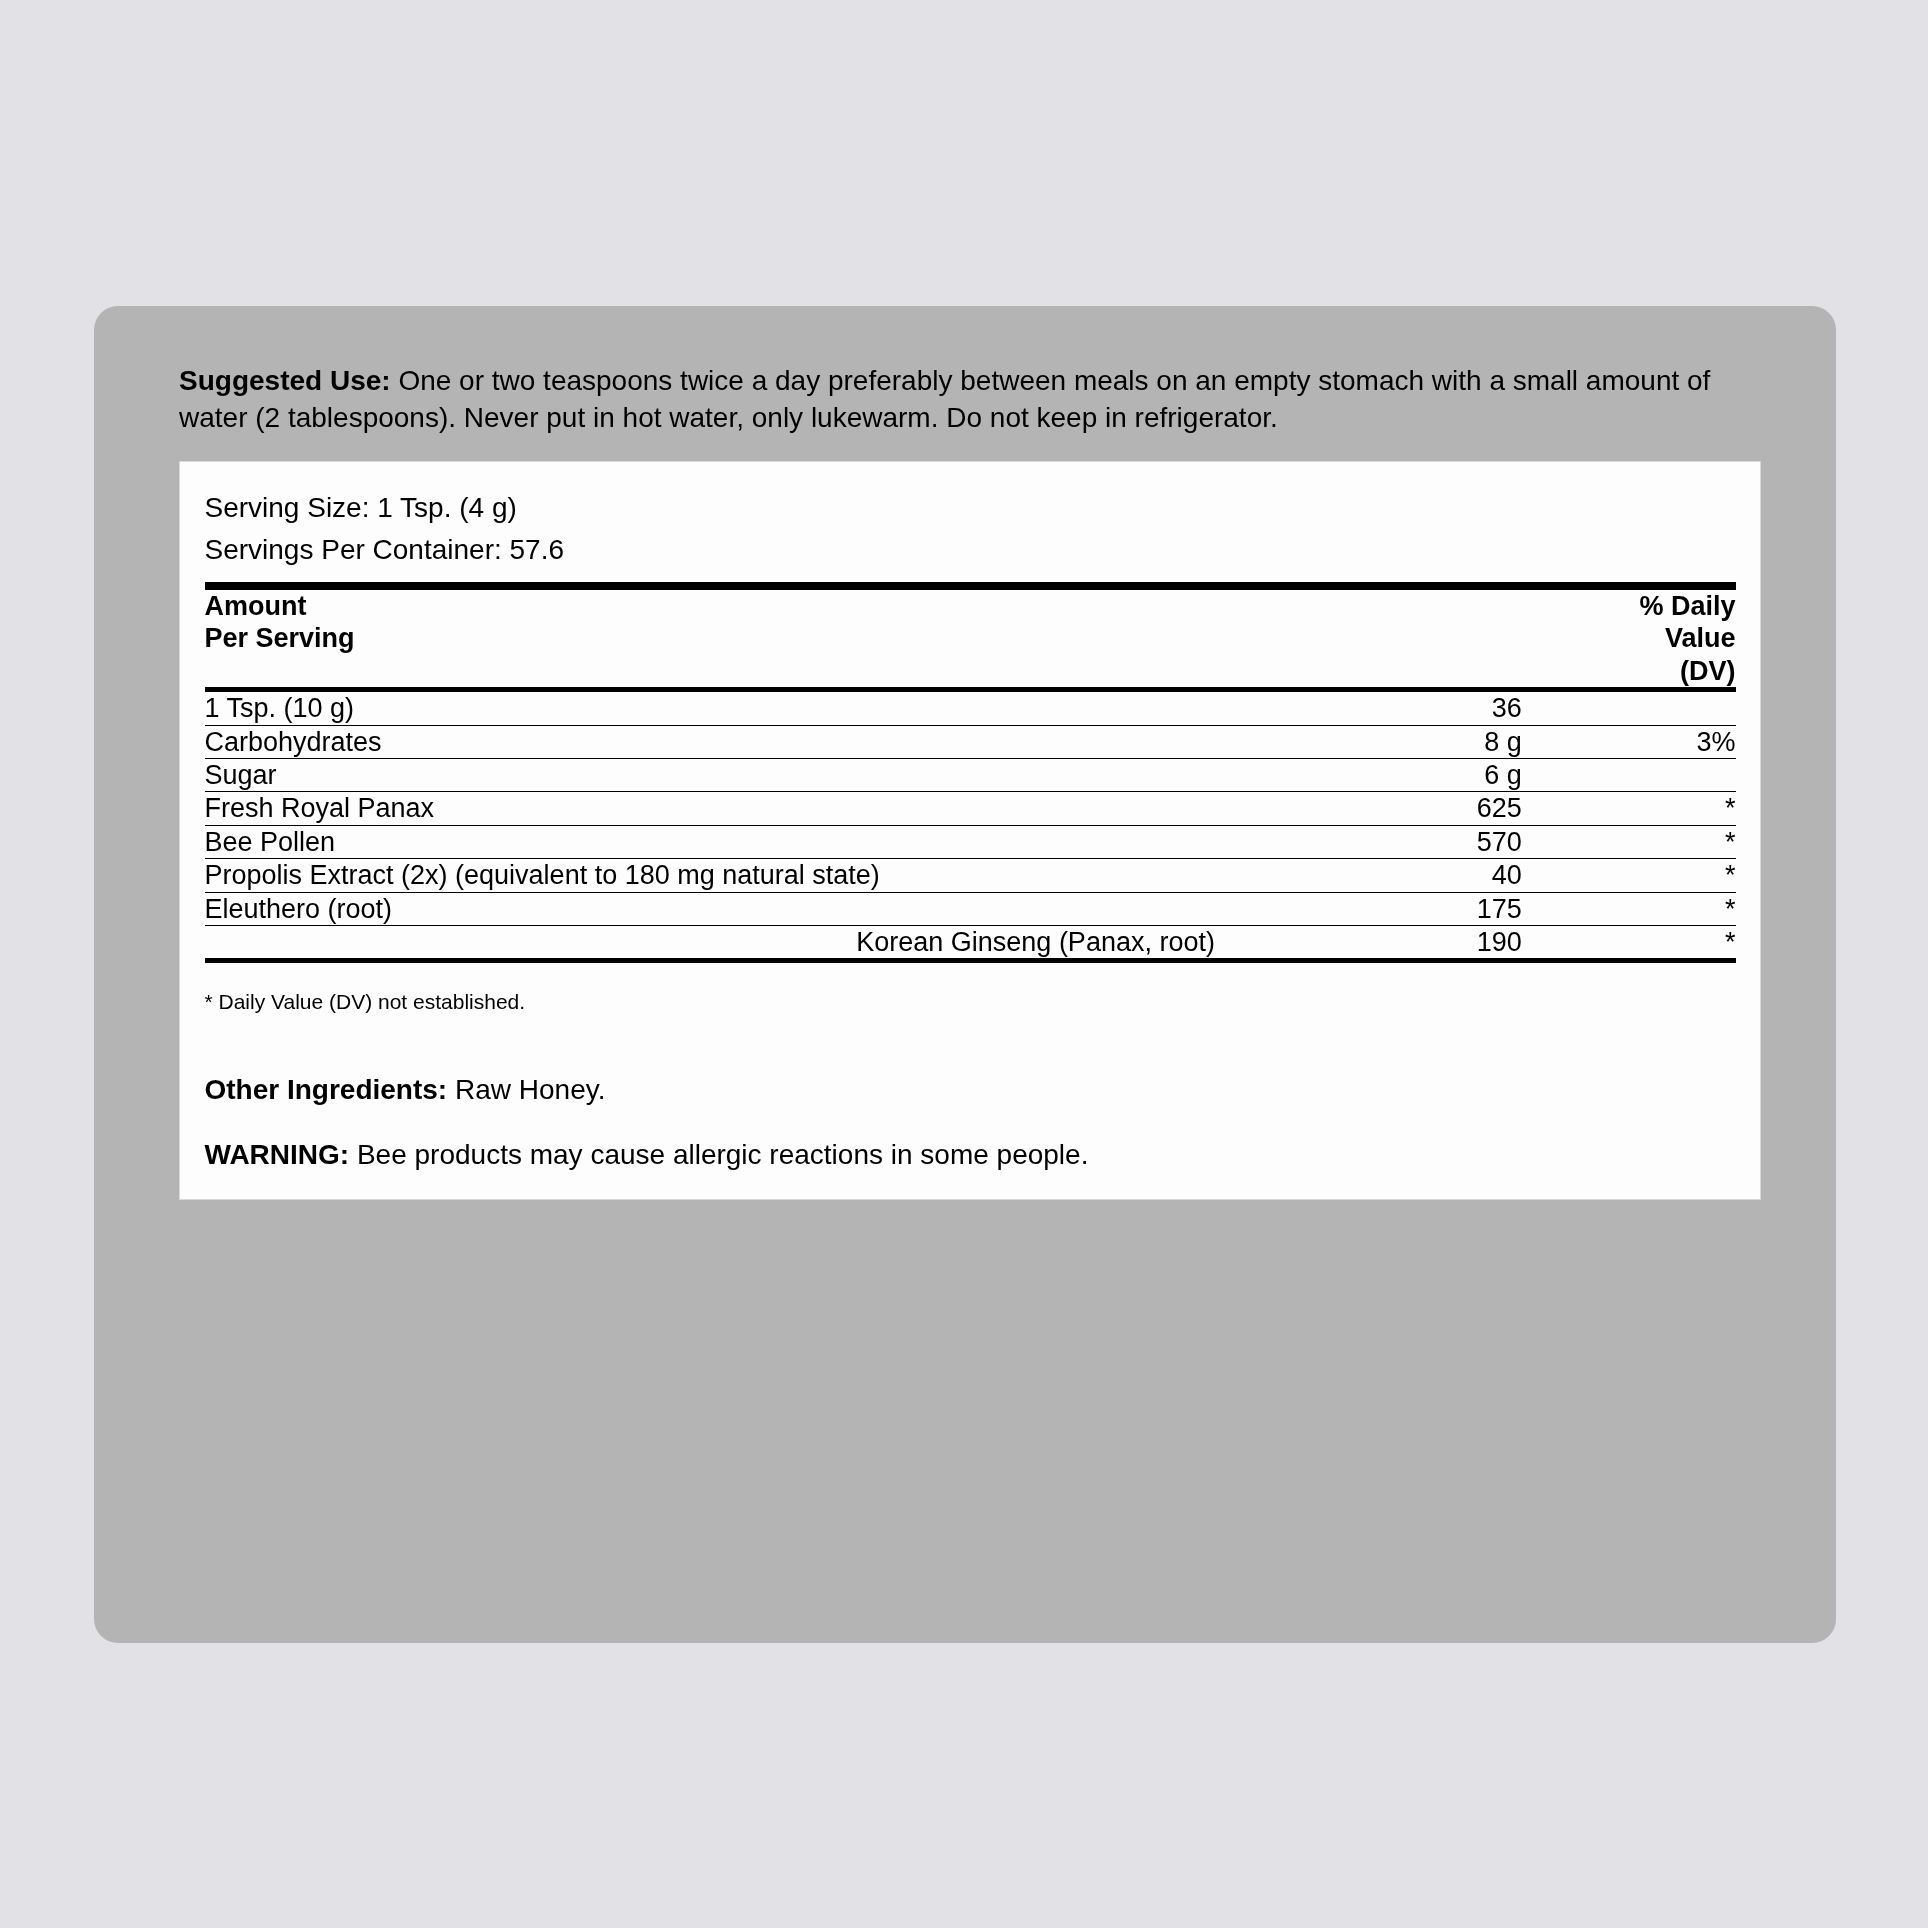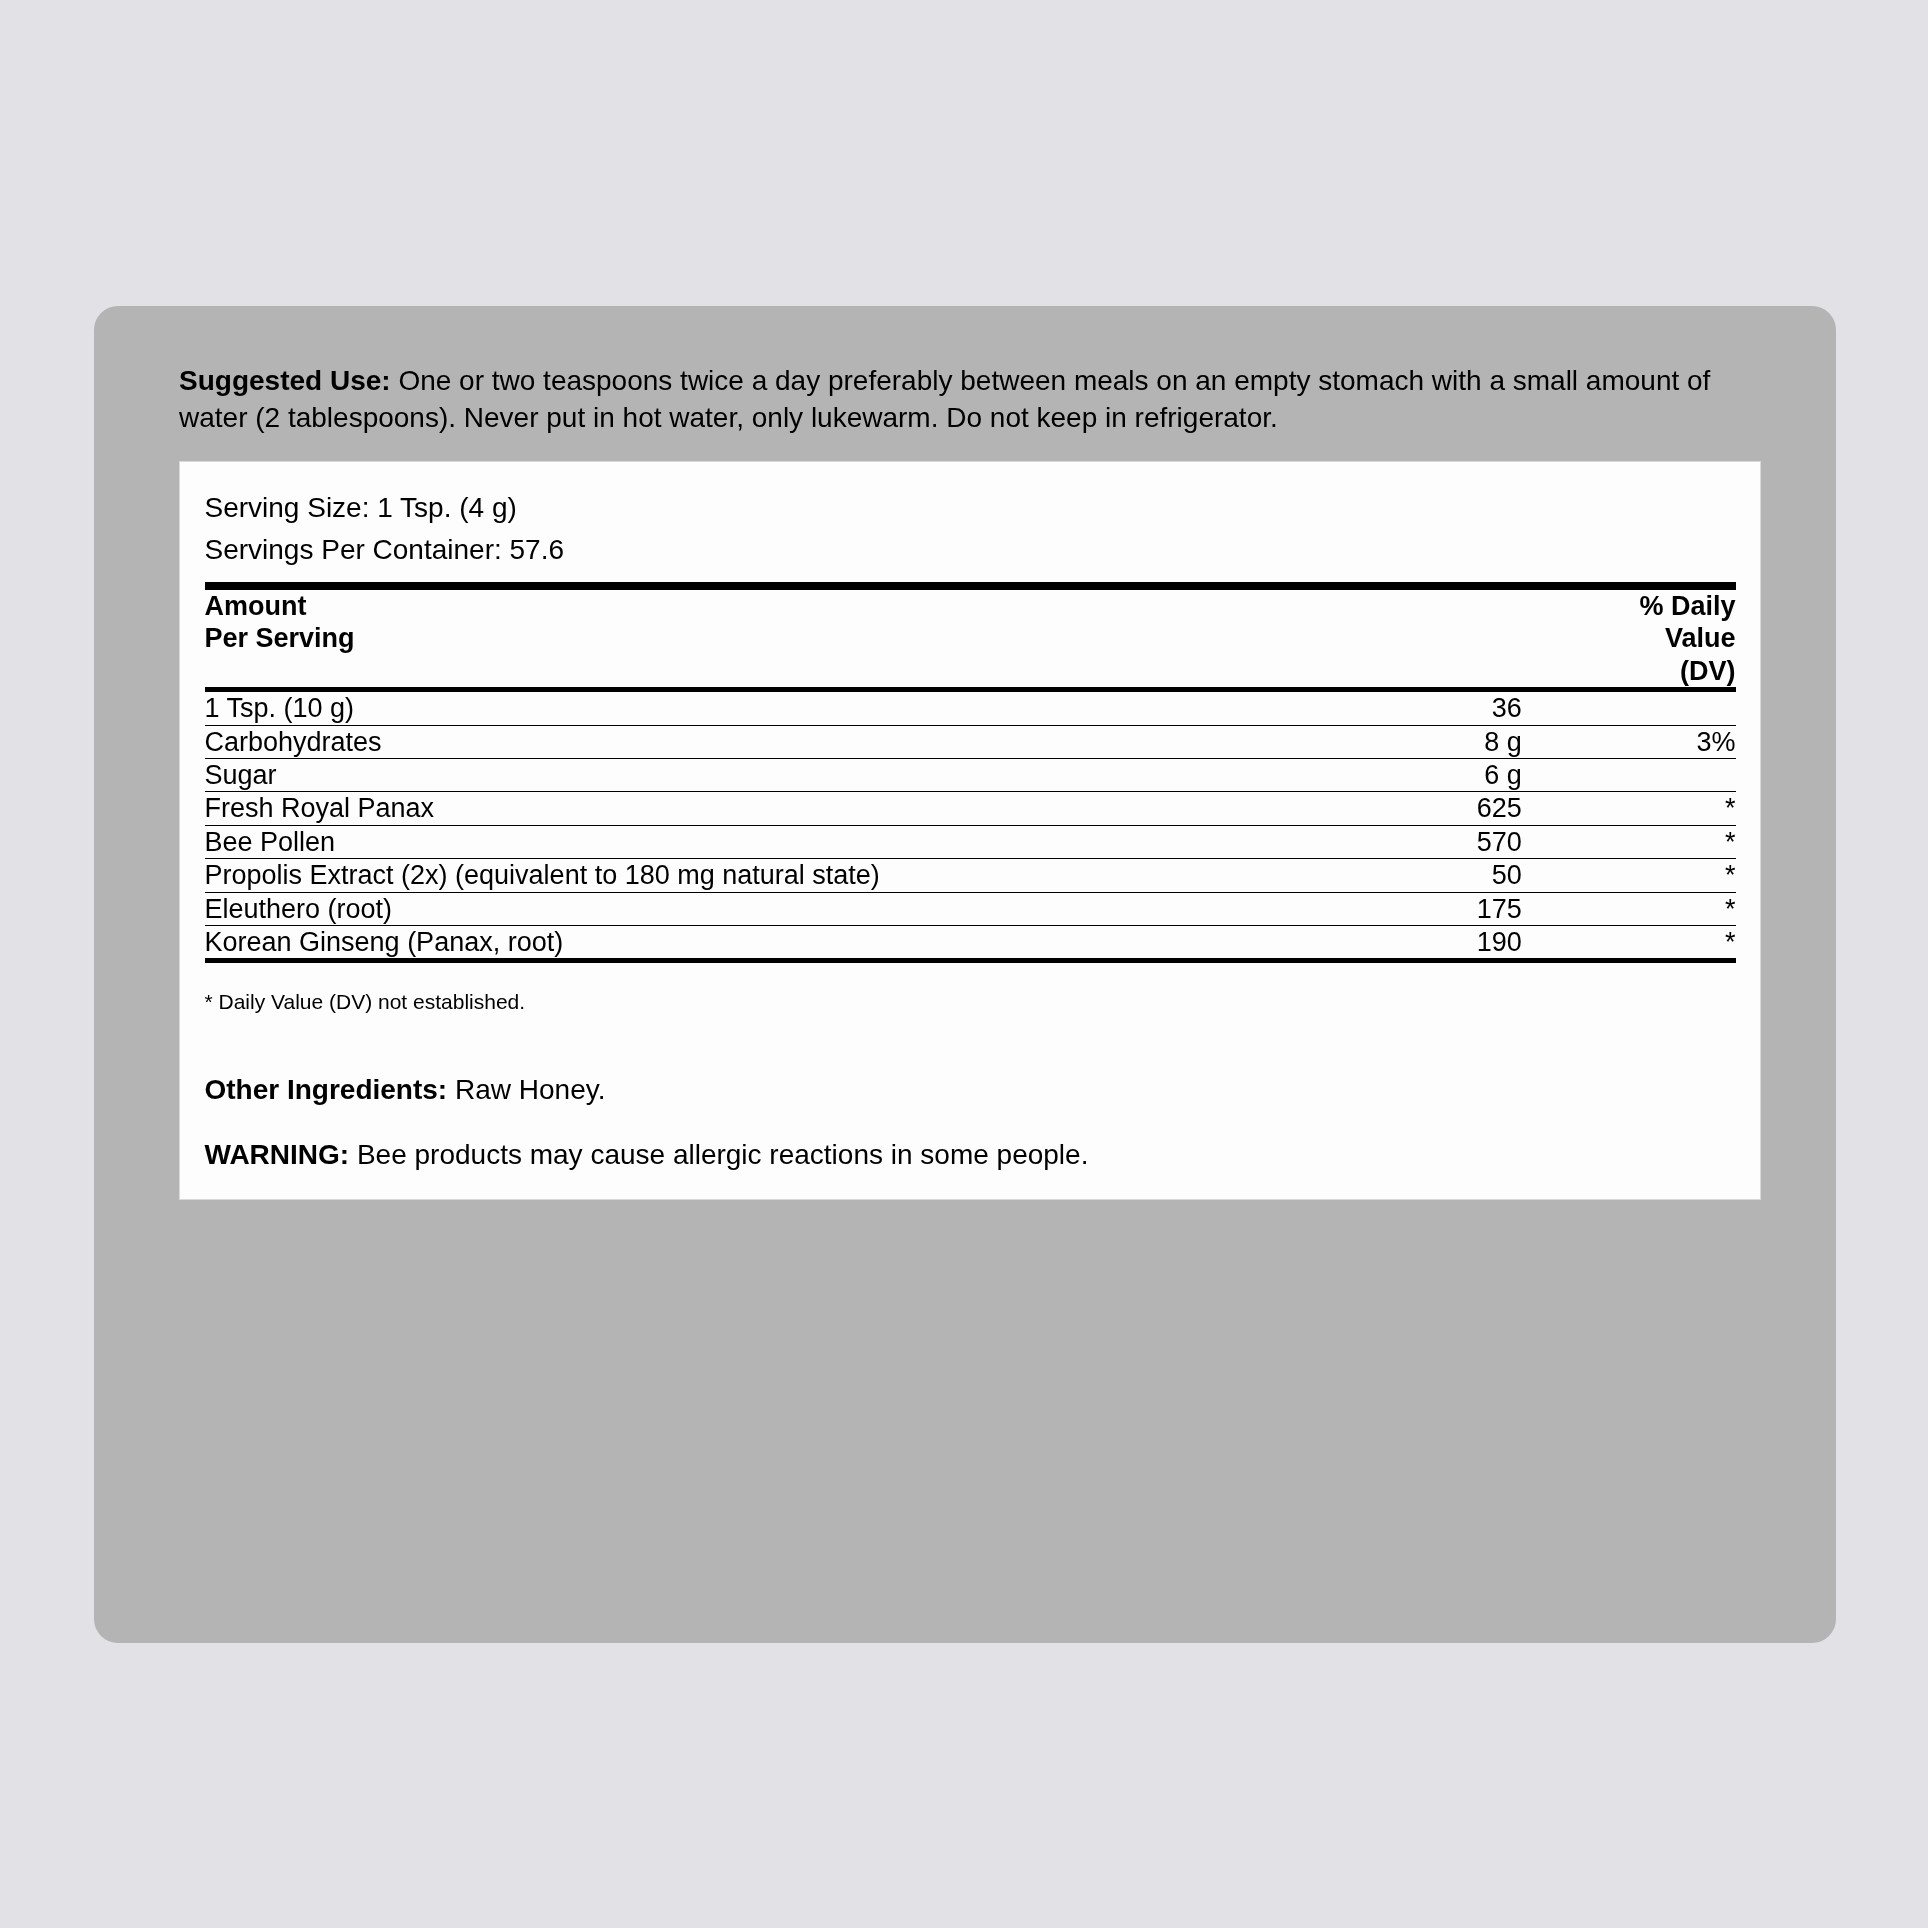--- a/index.html
+++ b/index.html
@@ -82,20 +82,21 @@
     text-align: right;
   }
   .nutrient-row td {
     font-size: 27px;
     line-height: 1.2;
     padding: 12.2px 0 11.3px 0;
     border-bottom: 1.9px solid #000;
   }
   .nutrient-row:last-child td {
     border-bottom: none;
+    text-align: right;
   }
   .col-name { text-align: left; }
   .col-amount { text-align: right; padding-right: 30px !important; }
   .col-dv { text-align: right; }
   .indent { padding-left: 40px; }
   .footnote {
     font-size: 21px;
     color: #000;
     padding-top: 27px;
     padding-bottom: 3.8px;
@@ -180,21 +181,21 @@
             <td class="col-amount">625</td>
             <td class="col-dv">*</td>
           </tr>
           <tr class="nutrient-row">
             <td class="col-name">Bee Pollen</td>
             <td class="col-amount">570</td>
             <td class="col-dv">*</td>
           </tr>
           <tr class="nutrient-row">
             <td class="col-name">Propolis Extract (2x) (equivalent to 180 mg natural state)</td>
-            <td class="col-amount">50</td>
+            <td class="col-amount">40</td>
             <td class="col-dv">*</td>
           </tr>
           <tr class="nutrient-row">
             <td class="col-name">Eleuthero (root)</td>
             <td class="col-amount">175</td>
             <td class="col-dv">*</td>
           </tr>
           <tr class="nutrient-row">
             <td class="col-name">Korean Ginseng (Panax, root)</td>
             <td class="col-amount">190</td>

